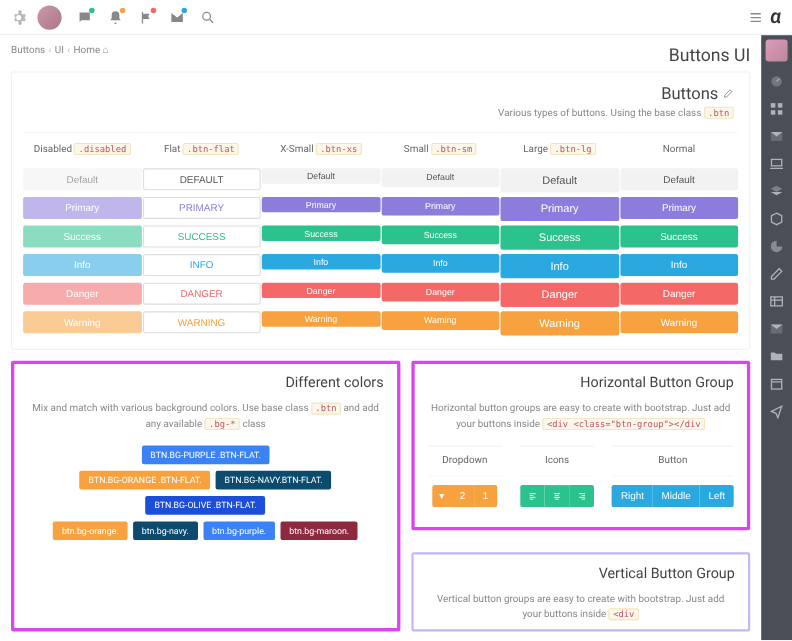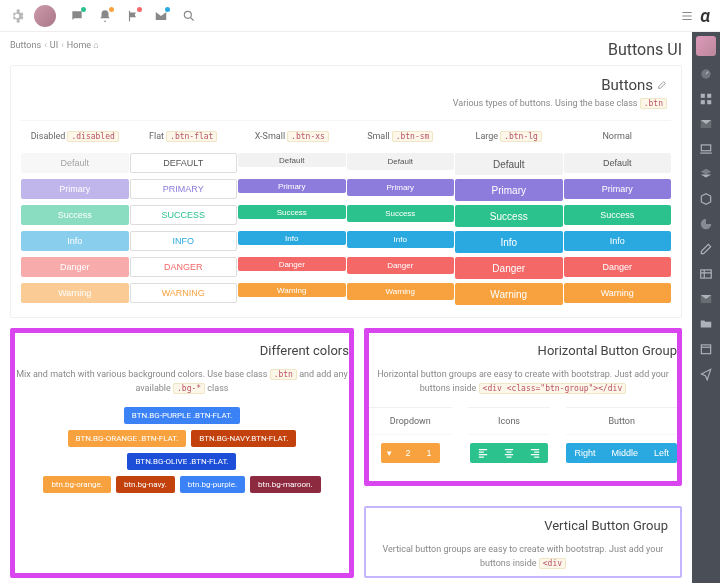--- a/index.html
+++ b/index.html
@@ -35,27 +35,27 @@
 .nrm{height:20px} .lg{height:22px;font-size:10px} .sm{height:17px;font-size:8px} .xs{height:14px;font-size:8px}
 .primary{background:#8d7cdc} .success{background:#2bc28e} .info{background:#2aa9e0} .danger{background:#f46868} .warning{background:#f7a23e}
 .flat.primary{background:#fff;color:#8d7cdc;border:1px solid #ddd}
 .flat.success{background:#fff;color:#2bc28e;border:1px solid #ddd}
 .flat.info{background:#fff;color:#2aa9e0;border:1px solid #ddd}
 .flat.danger{background:#fff;color:#f46868;border:1px solid #ddd}
 .flat.warning{background:#fff;color:#f7a23e;border:1px solid #ddd}
 .flat.def{background:#fff;color:#555;border:1px solid #ddd}
 .dis{opacity:.55}
 .row2{display:flex;gap:10px}
-.panel2{flex:1;border:5px solid #d946ef;border-radius:2px;padding:10px 0 10px}
+.panel2{flex:1;border:3px solid #d946ef;border-radius:2px;padding:10px 12px 10px}
 .p2title{text-align:right;font-size:13px;color:#444;margin-bottom:10px}
 .p2desc{font-size:9px;color:#888;text-align:center;margin-bottom:12px;line-height:1.5}
 .p2desc code{background:#fcf7e9;border:1px solid #f0e6c4;border-radius:2px;padding:0 3px;color:#b56;font-size:8px}
 .tagrow{display:flex;flex-wrap:wrap;gap:5px;justify-content:center;margin-bottom:6px}
 .tag{padding:4px 8px;font-size:8px;color:#fff;border-radius:2px;cursor:pointer}
-.bg-purple{background:#3b82f6}.bg-maroon{background:#8e2a3f}.bg-orange{background:#f7a23e}.bg-navy{background:#c2410c}.bg-olive{background:#1d4ed8}
+.bg-purple{background:#3b82f6}.bg-maroon{background:#8e2a3f}.bg-orange{background:#f7a23e}.bg-navy{background:#0c4a6e}.bg-olive{background:#1d4ed8}
 .hgrp{display:flex;gap:16px}
 .hcol{flex:1}
 .hhdr{font-size:9px;text-align:center;padding:8px 0;color:#666;border-top:1px solid #f0f0f0;border-bottom:1px solid #f7f7f7}
 .hbtns{display:flex;justify-content:center;gap:0;padding:8px 0}
 .hb{padding:5px 8px;font-size:9px;color:#fff;cursor:pointer;border:none}
 .hb:first-child{border-radius:2px 0 0 2px}.hb:last-child{border-radius:0 2px 2px 0}
 .vpanel{border:2px solid #c4b5fd;border-radius:2px;padding:10px 12px 6px;margin-top:10px}
 svg{width:100%;height:100%}
 </style>
 </head>

